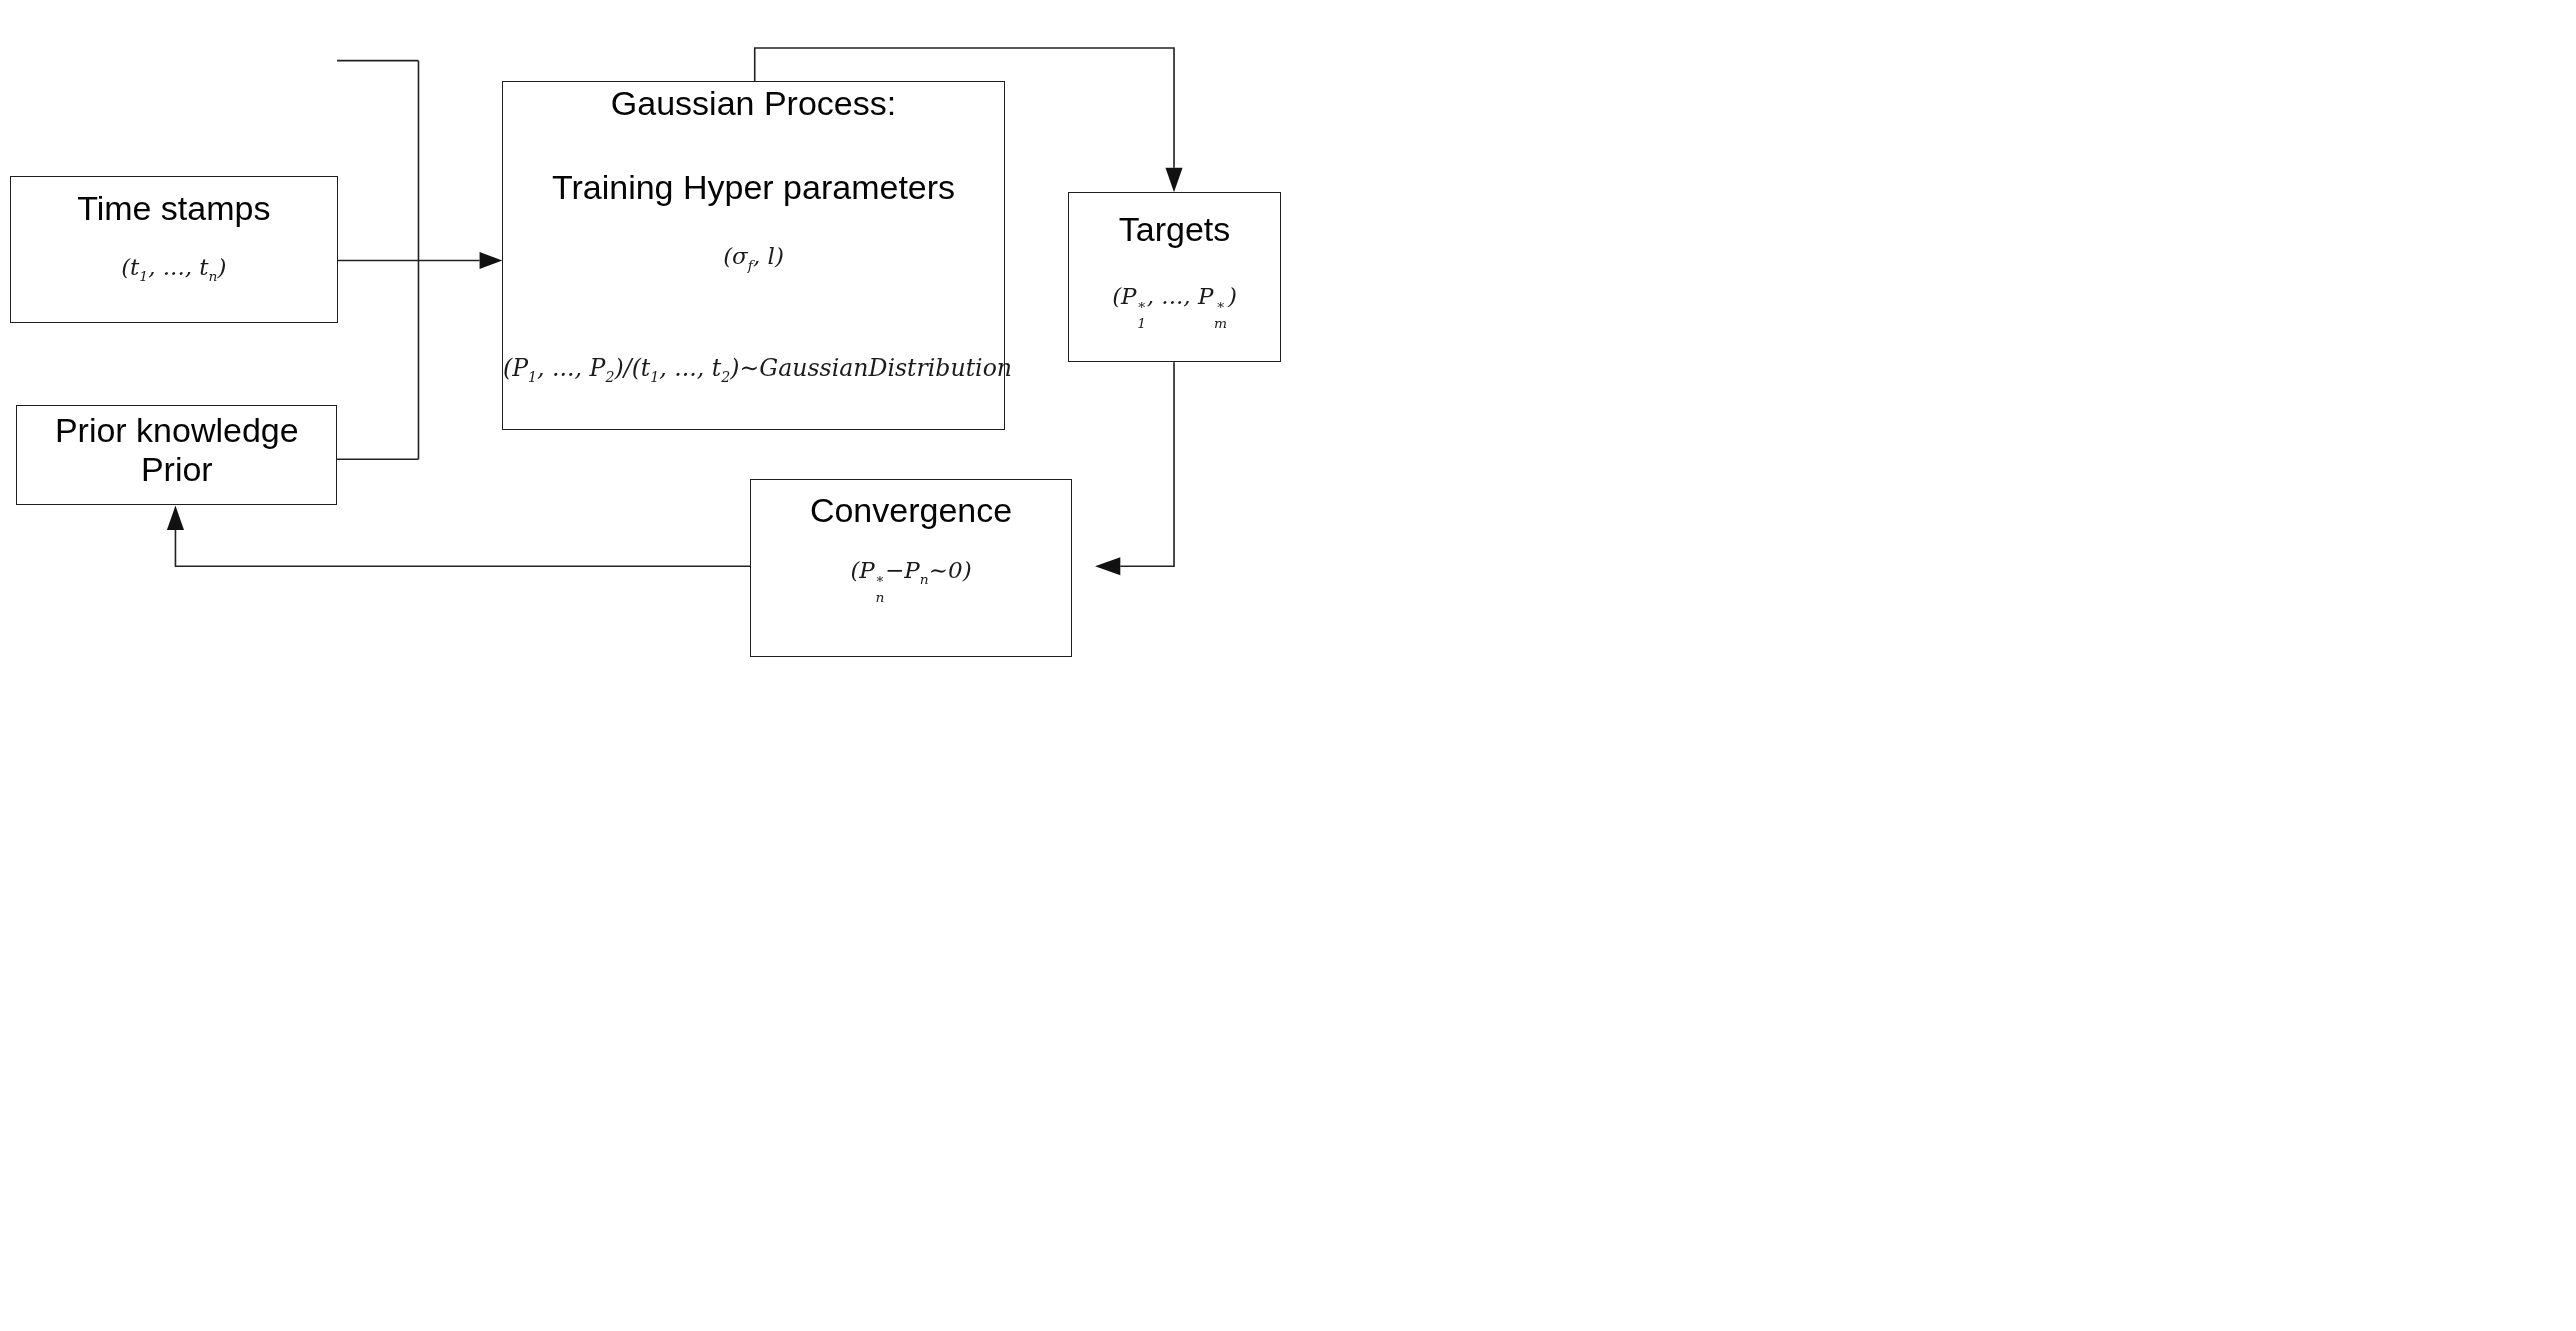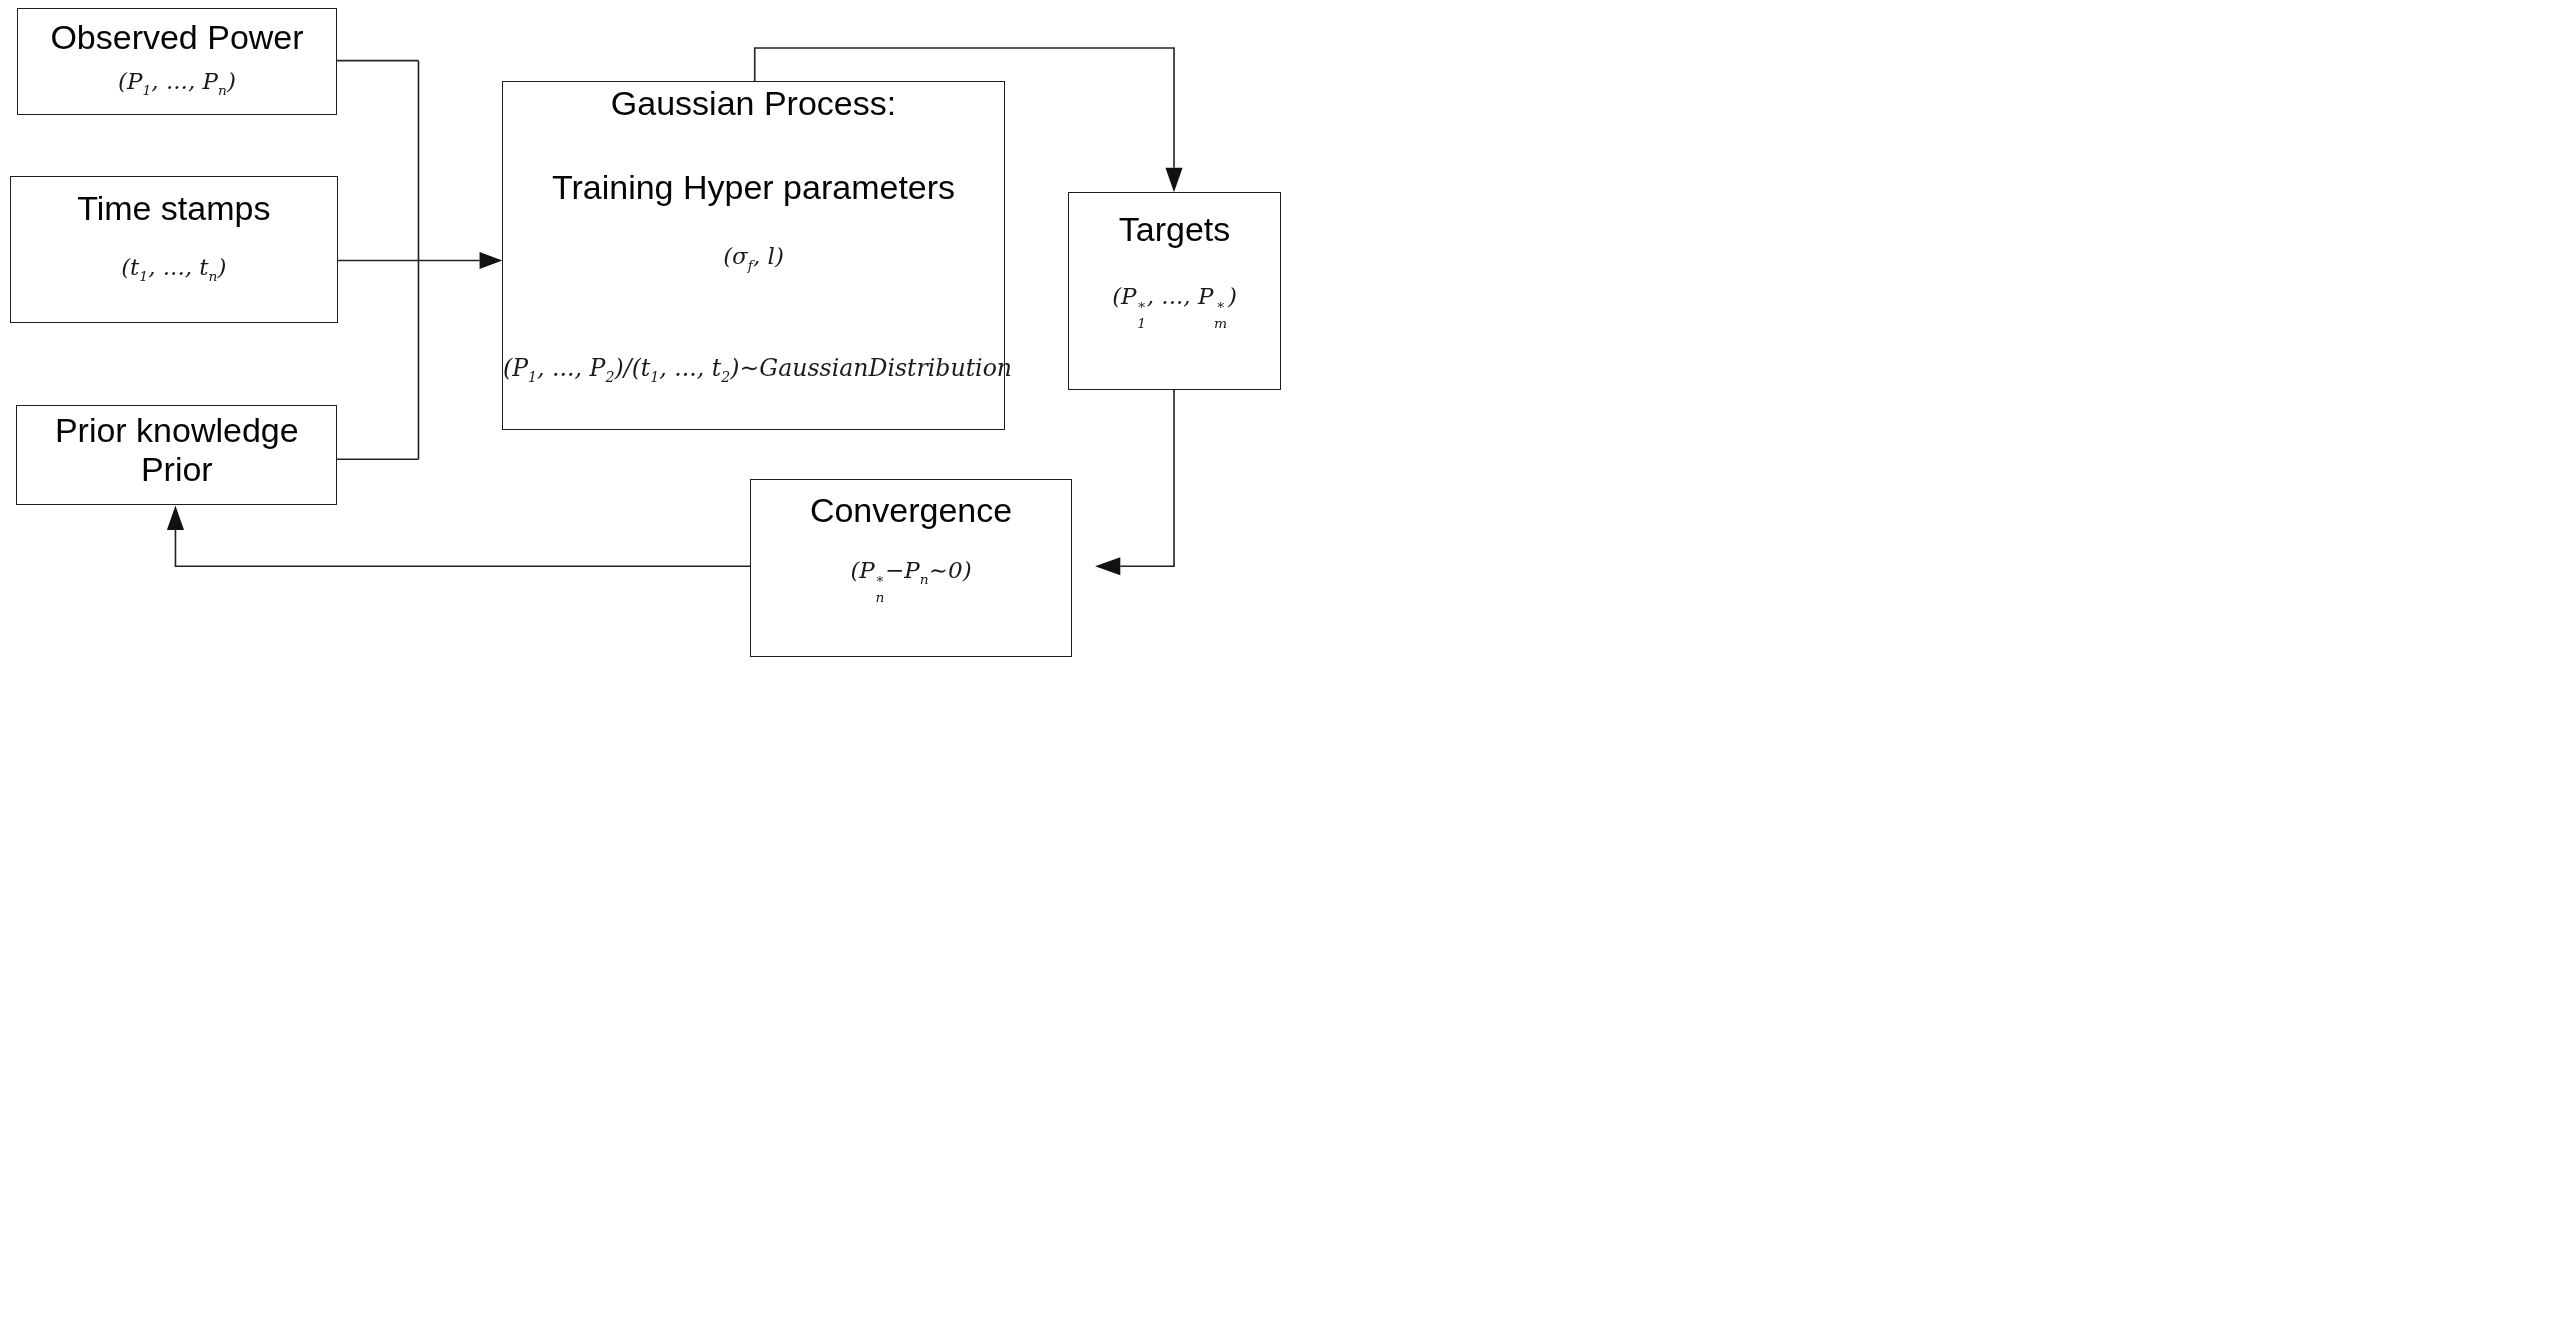--- a/index.html
+++ b/index.html
@@ -71,45 +71,41 @@
       <path d="M1442 445 V695.5 H1376"></path>
       <polygon points="1345,695.5 1376,684.5 1376,706.5" fill="#111111" stroke="none"></polygon>
     </g>
 
     <g>
       <path d="M950 695.5 H215.5 V651"></path>
       <polygon points="215.5,621 205,651 226,651" fill="#111111" stroke="none"></polygon>
     </g>
   </svg>
 
-  <div class="box" style="left:17px;top:8.1px;width:320px;height:107px;">
-    <div class="title" style="top:10.6px;">Observed Power</div>
-    <div class="formula" style="top:59px;">(P<sub>1</sub>, ..., P<sub>n</sub>)</div>
-  </div>
 
   <div class="box" style="left:9.8px;top:176px;width:328px;height:147px;">
     <div class="title" style="top:14px;">Time stamps</div>
     <div class="formula" style="top:77px;">(t<sub>1</sub>, ..., t<sub>n</sub>)</div>
   </div>
 
   <div class="box" style="left:16.3px;top:405px;width:321px;height:100px;">
     <div class="title small-gap two-line" style="top:4.9px;">
       <span>Prior knowledge</span>
       <span>Prior</span>
     </div>
   </div>
 
   <div class="box" style="left:502px;top:81px;width:503px;height:349px;">
     <div class="title" style="top:88px;">Training Hyper parameters</div>
     <div class="title" style="top:4.1px;">Gaussian Process:</div>
     <div class="formula" style="top:161px;">(σ<sub>f</sub>, l)</div>
     <div class="formula big" style="top:272px;">(P<sub>1</sub>, ..., P<sub>2</sub>)/(t<sub>1</sub>, ..., t<sub>2</sub>)∼GaussianDistribution</div>
   </div>
 
-  <div class="box" style="left:1068px;top:192px;width:213px;height:198px;text-decoration:underline;">
+  <div class="box" style="left:1068px;top:192px;width:213px;height:170px;text-decoration:underline;">
     <div class="title" style="top:19px;">Targets</div>
     <div class="formula" style="top:90px;">(P<span class="stk">
           <span class="sp">*</span>
           <span class="sb">1</span>
         </span>, ..., P<span class="stk">
           <span class="sp">*</span>
           <span class="sb">m</span>
         </span>)</div>
   </div>
 

